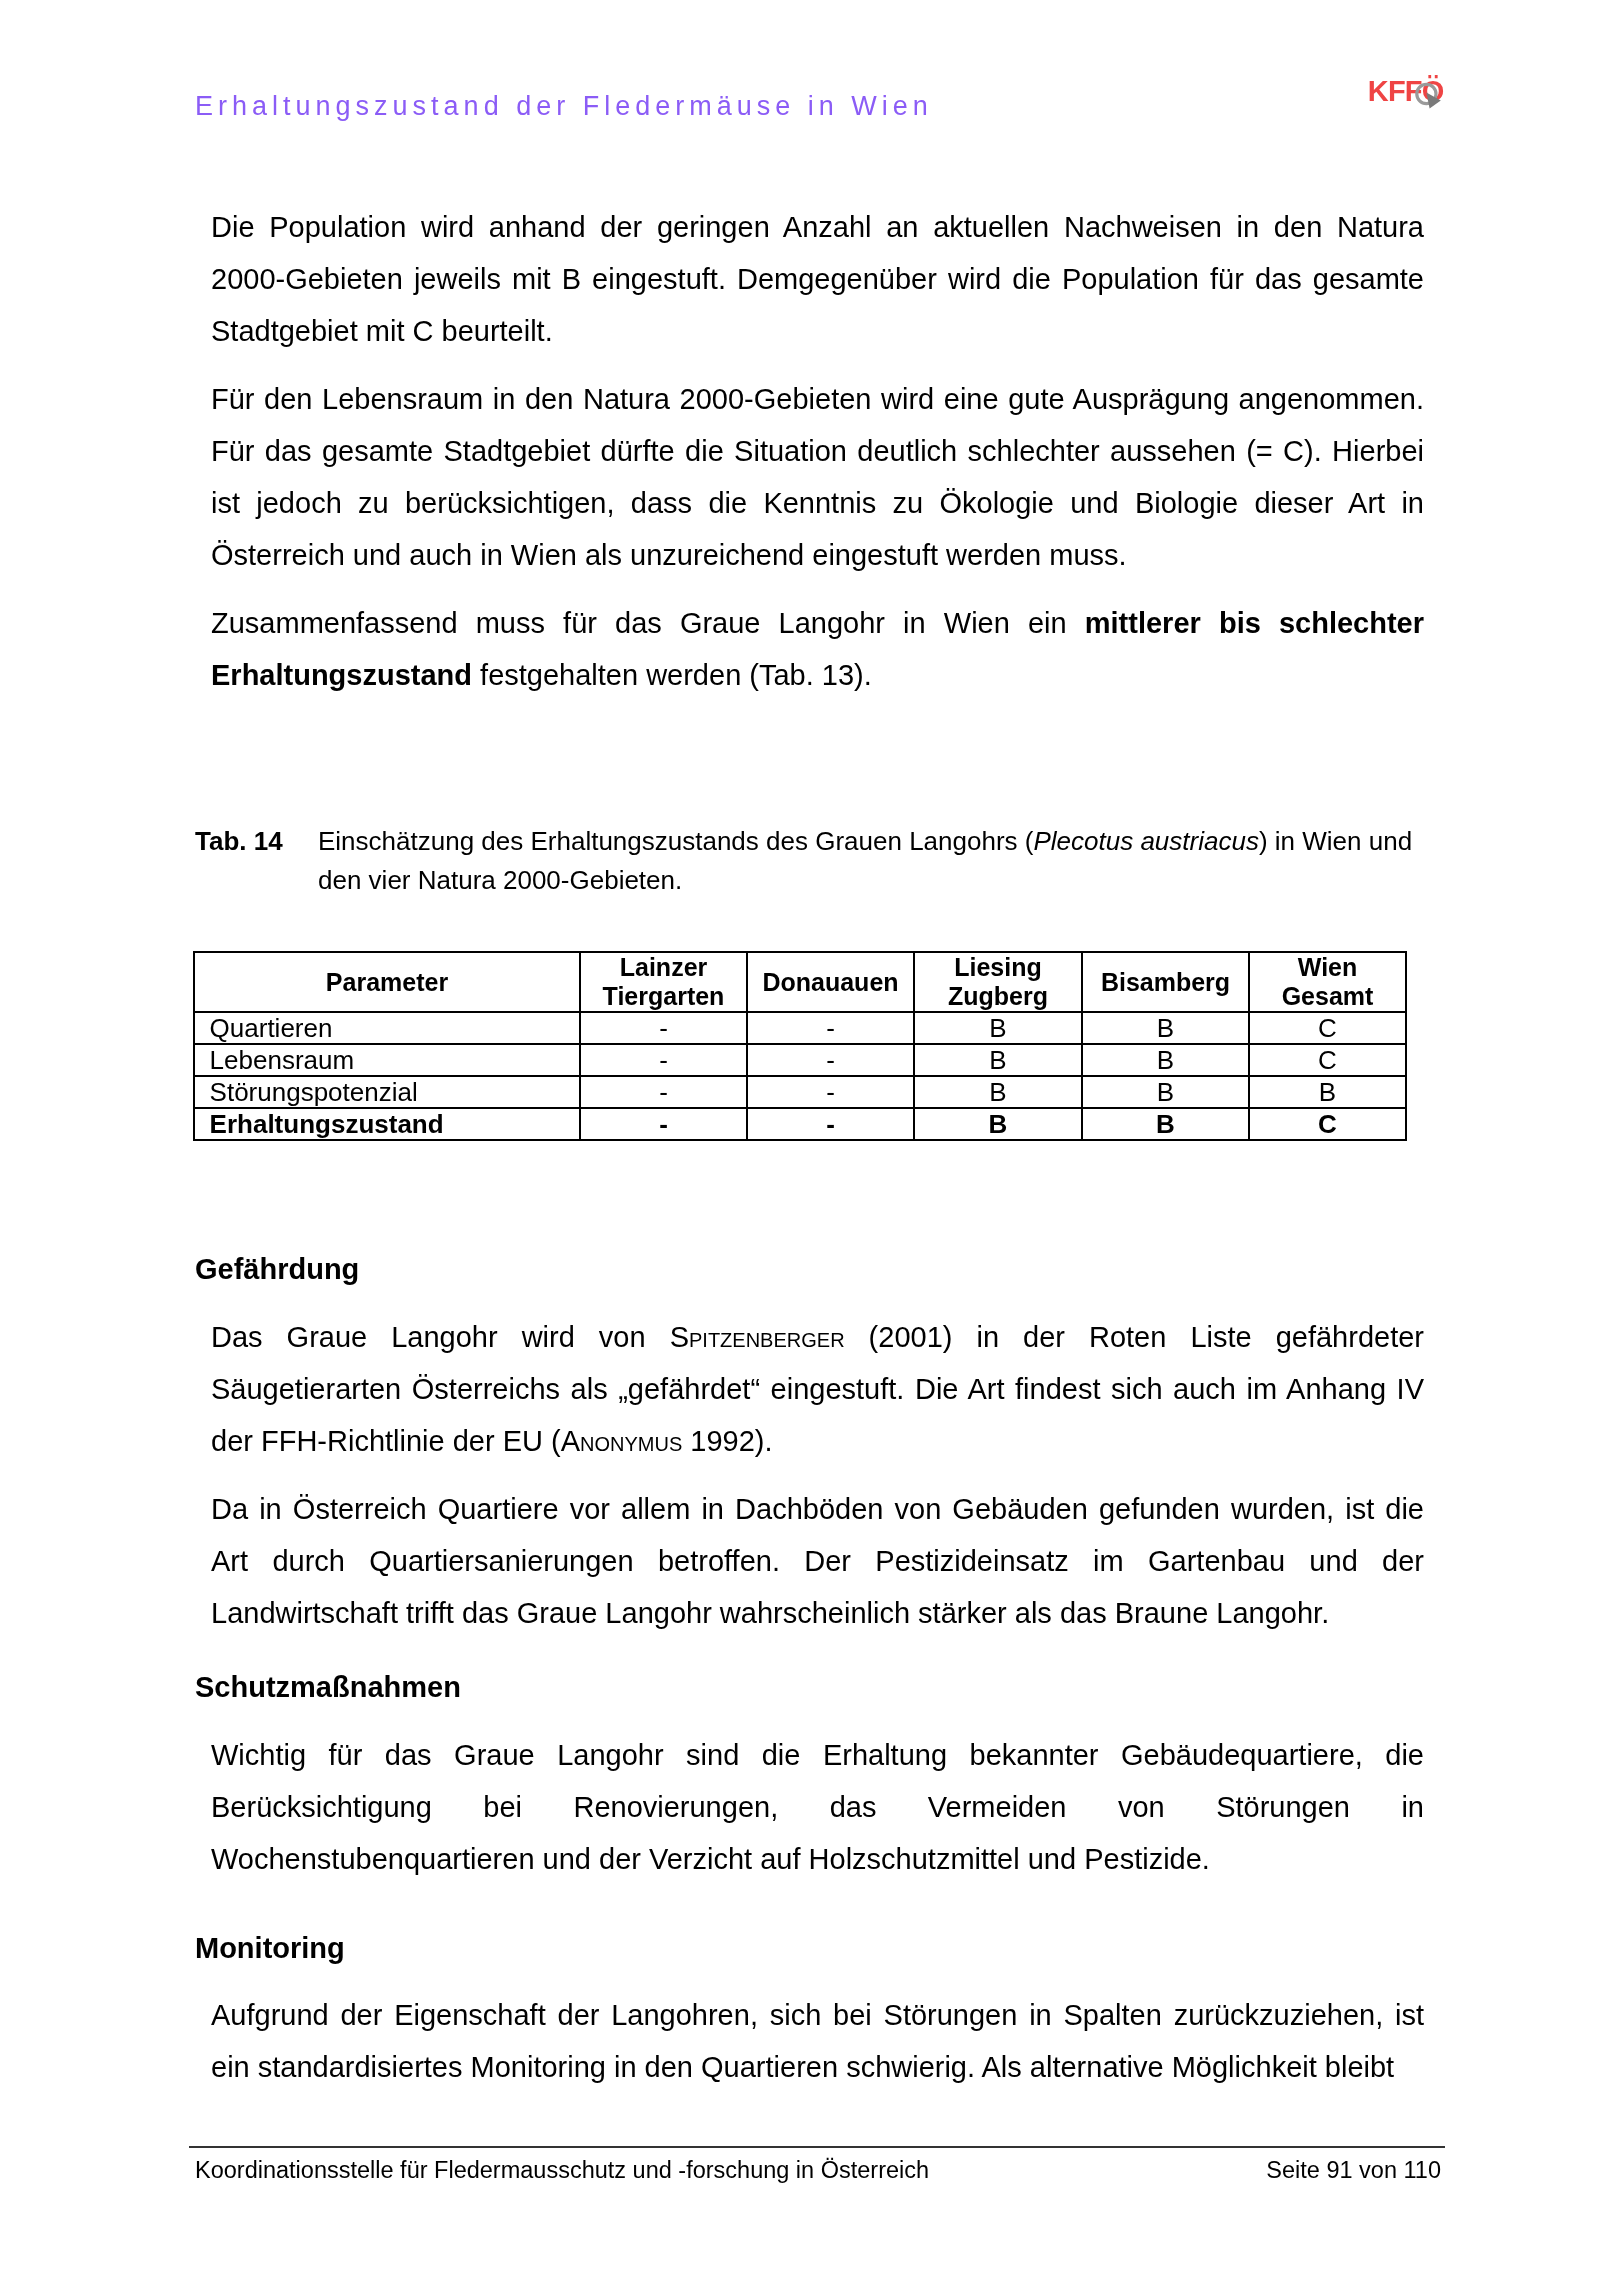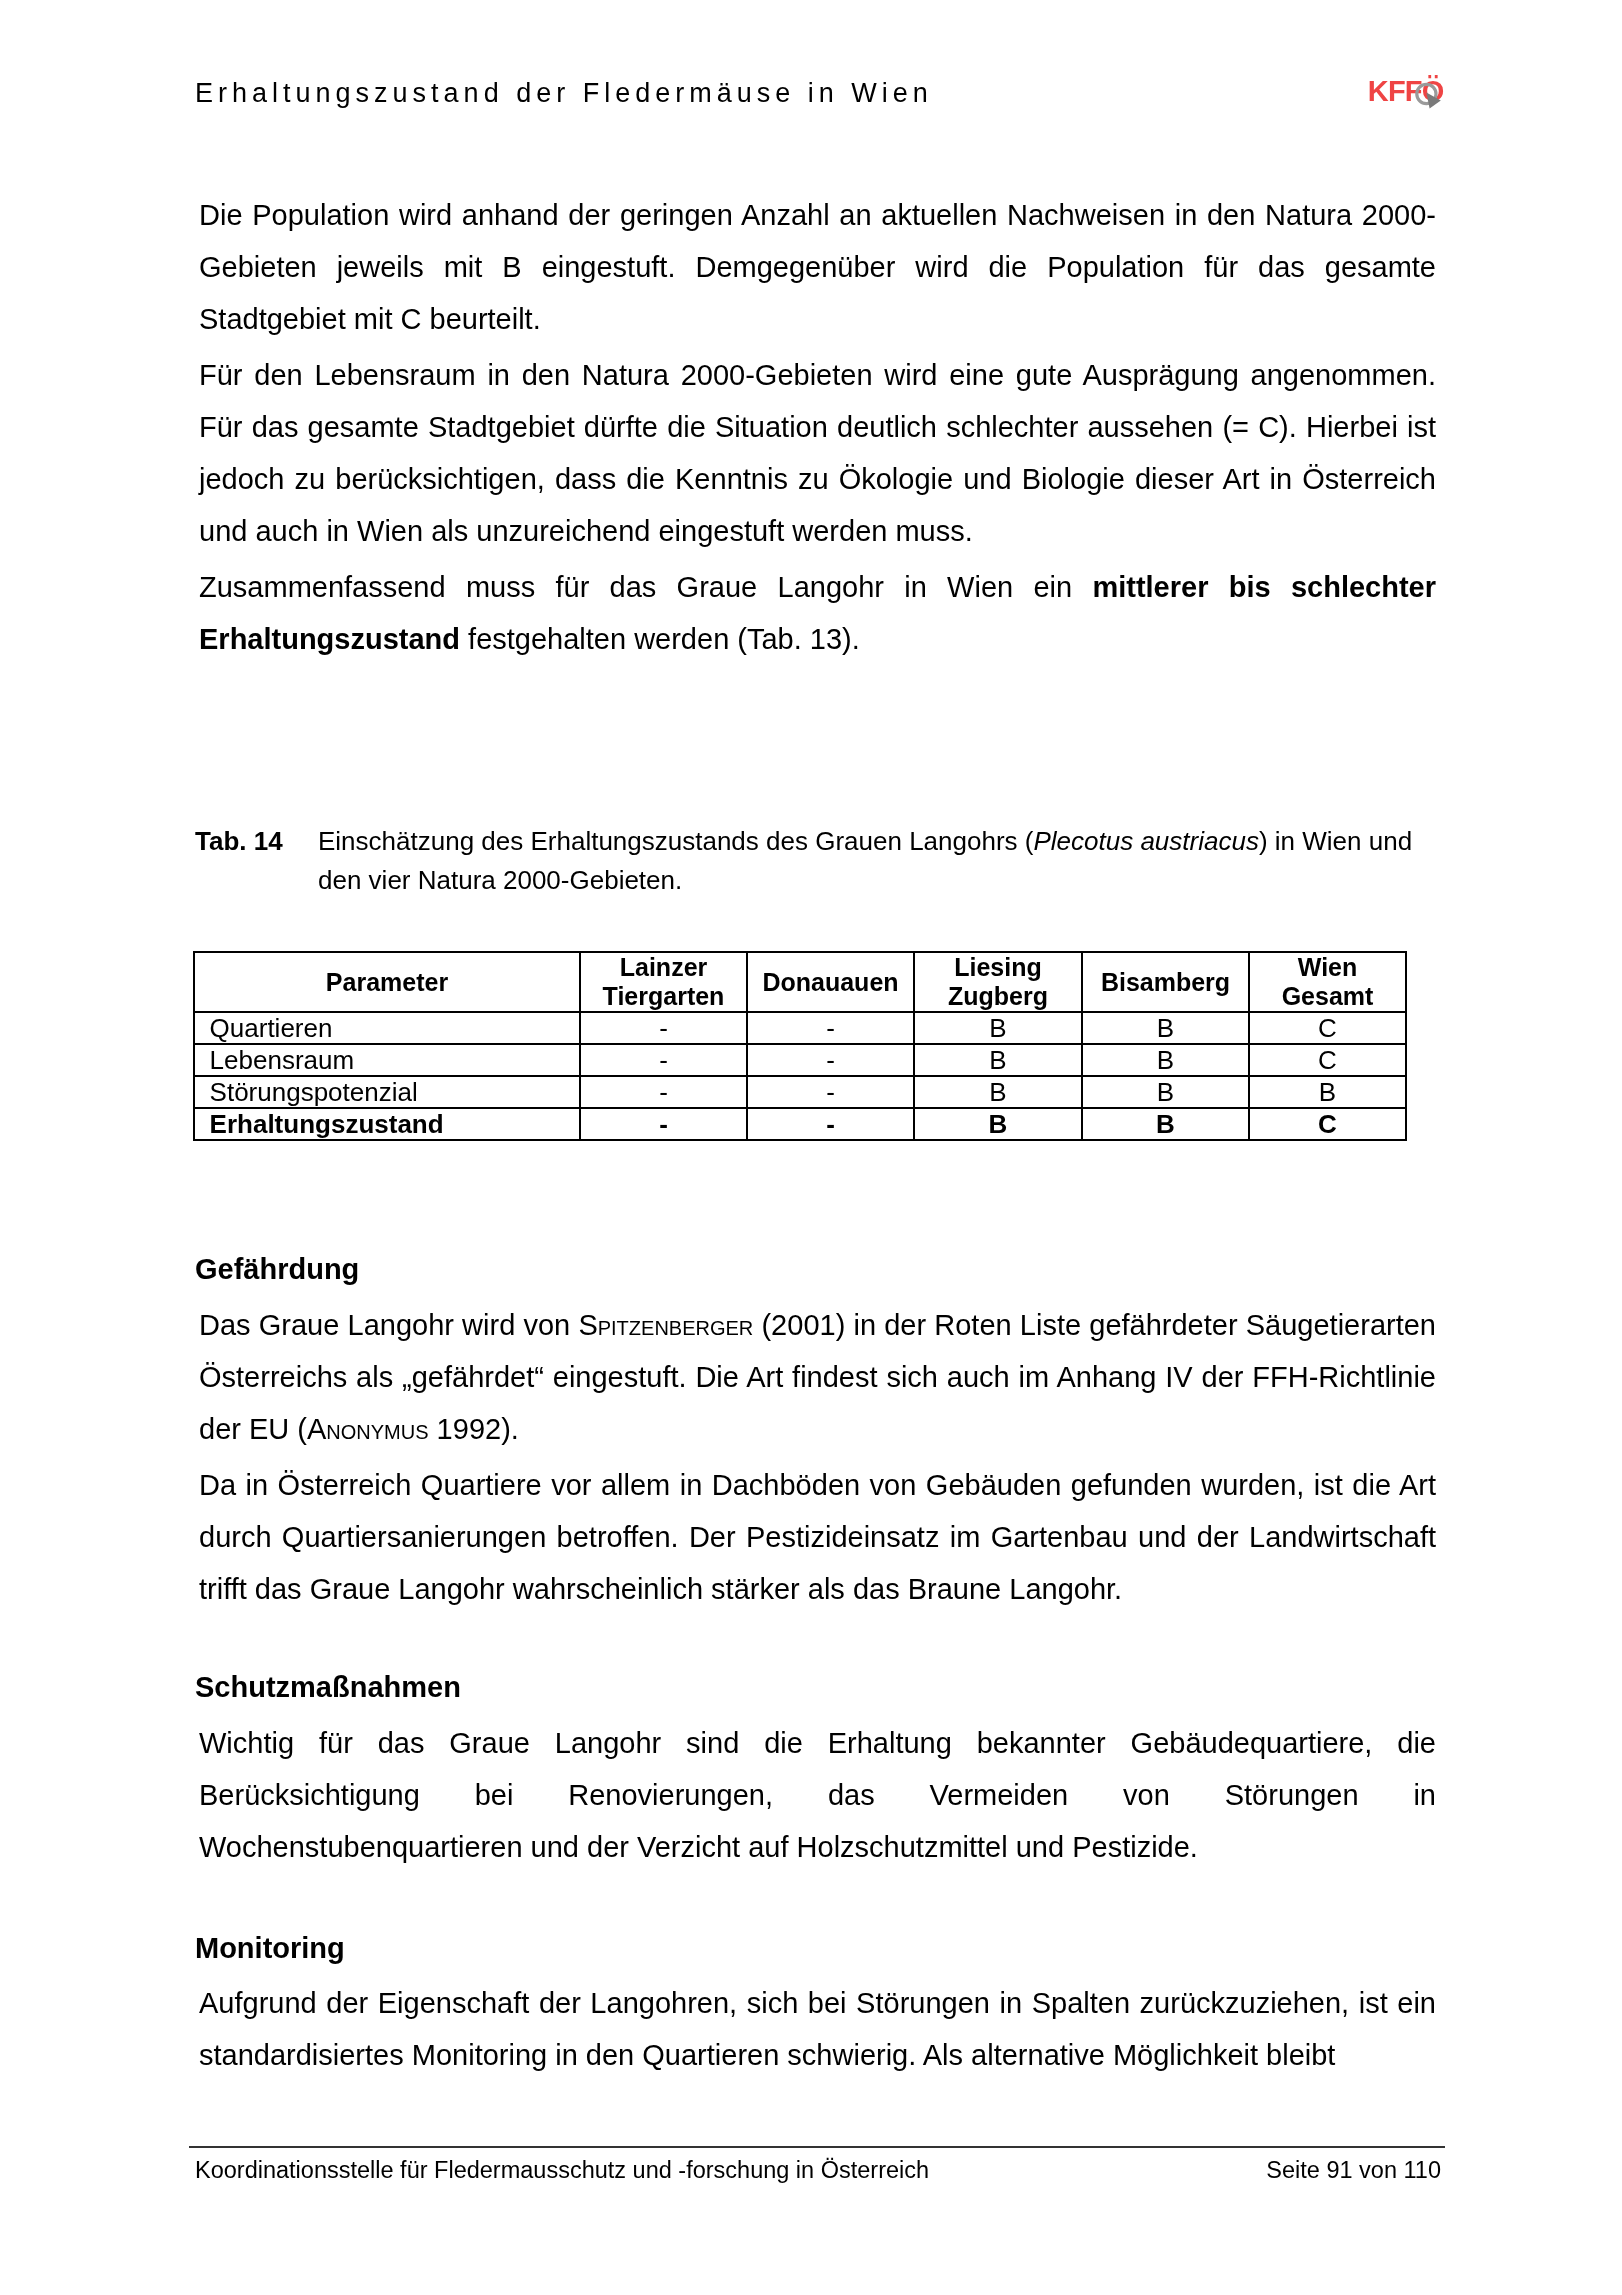--- a/index.html
+++ b/index.html
@@ -18,24 +18,24 @@
     .page-header {
       position: absolute;
       left: 195px;
       top: 75px;
       width: 1249px;
       height: 41px;
     }
     .header-title {
       position: absolute;
       left: 0;
-      top: 0;
+      top: 13px;
       font-size: 27px;
       letter-spacing: 5px;
-      color: #000000;
+      color: #8b5cf6;
       white-space: nowrap;
       line-height: 36px;
     }
     .logo {
       position: absolute;
       right: 3.2px;
       top: -8px;
       width: 73px;
       height: 45px;
     }
@@ -52,21 +52,21 @@
     .body-text {
       position: absolute;
       left: 195px;
       width: 1245px;
       font-size: 29px;
       line-height: 52px;
       text-align: justify;
       margin: 0;
     }
     .body-text p {
-      margin: 4px;
+      margin: 16px;
     }
     .sc {
       font-variant: small-caps;
       font-size: 29px;
     }
     .caption {
       position: absolute;
       left: 195px;
       top: 822px;
       width: 1245px;

